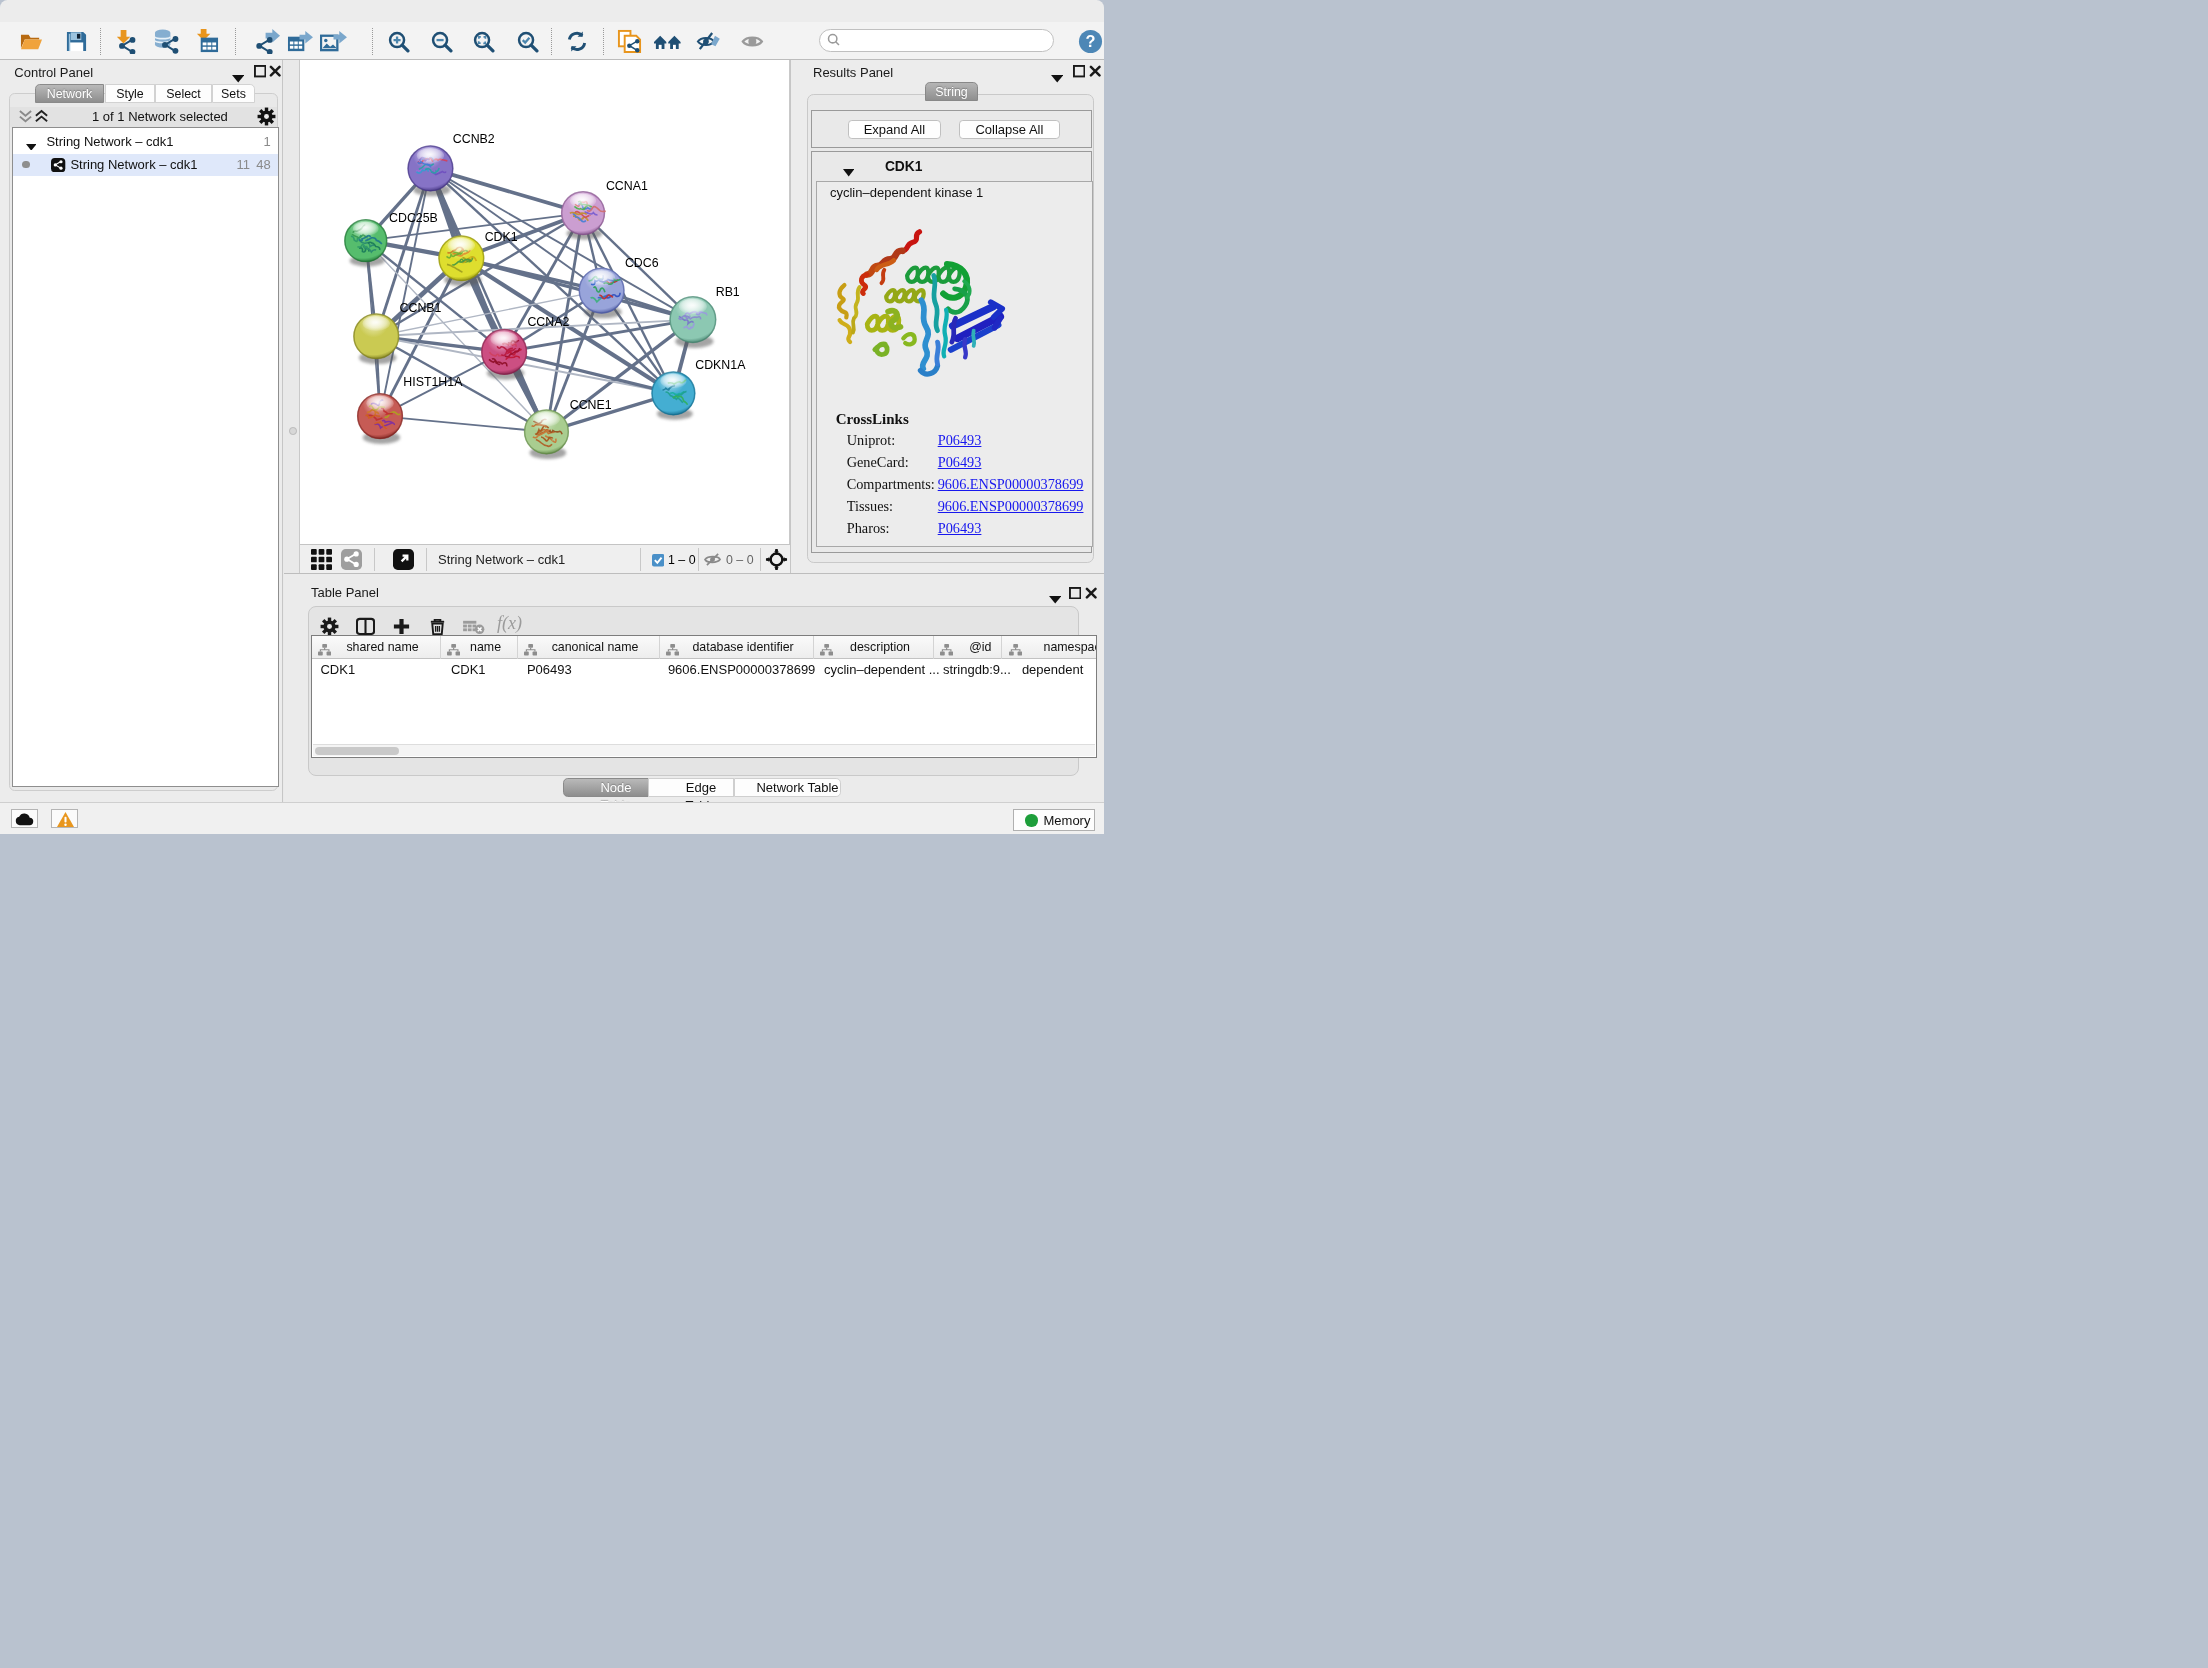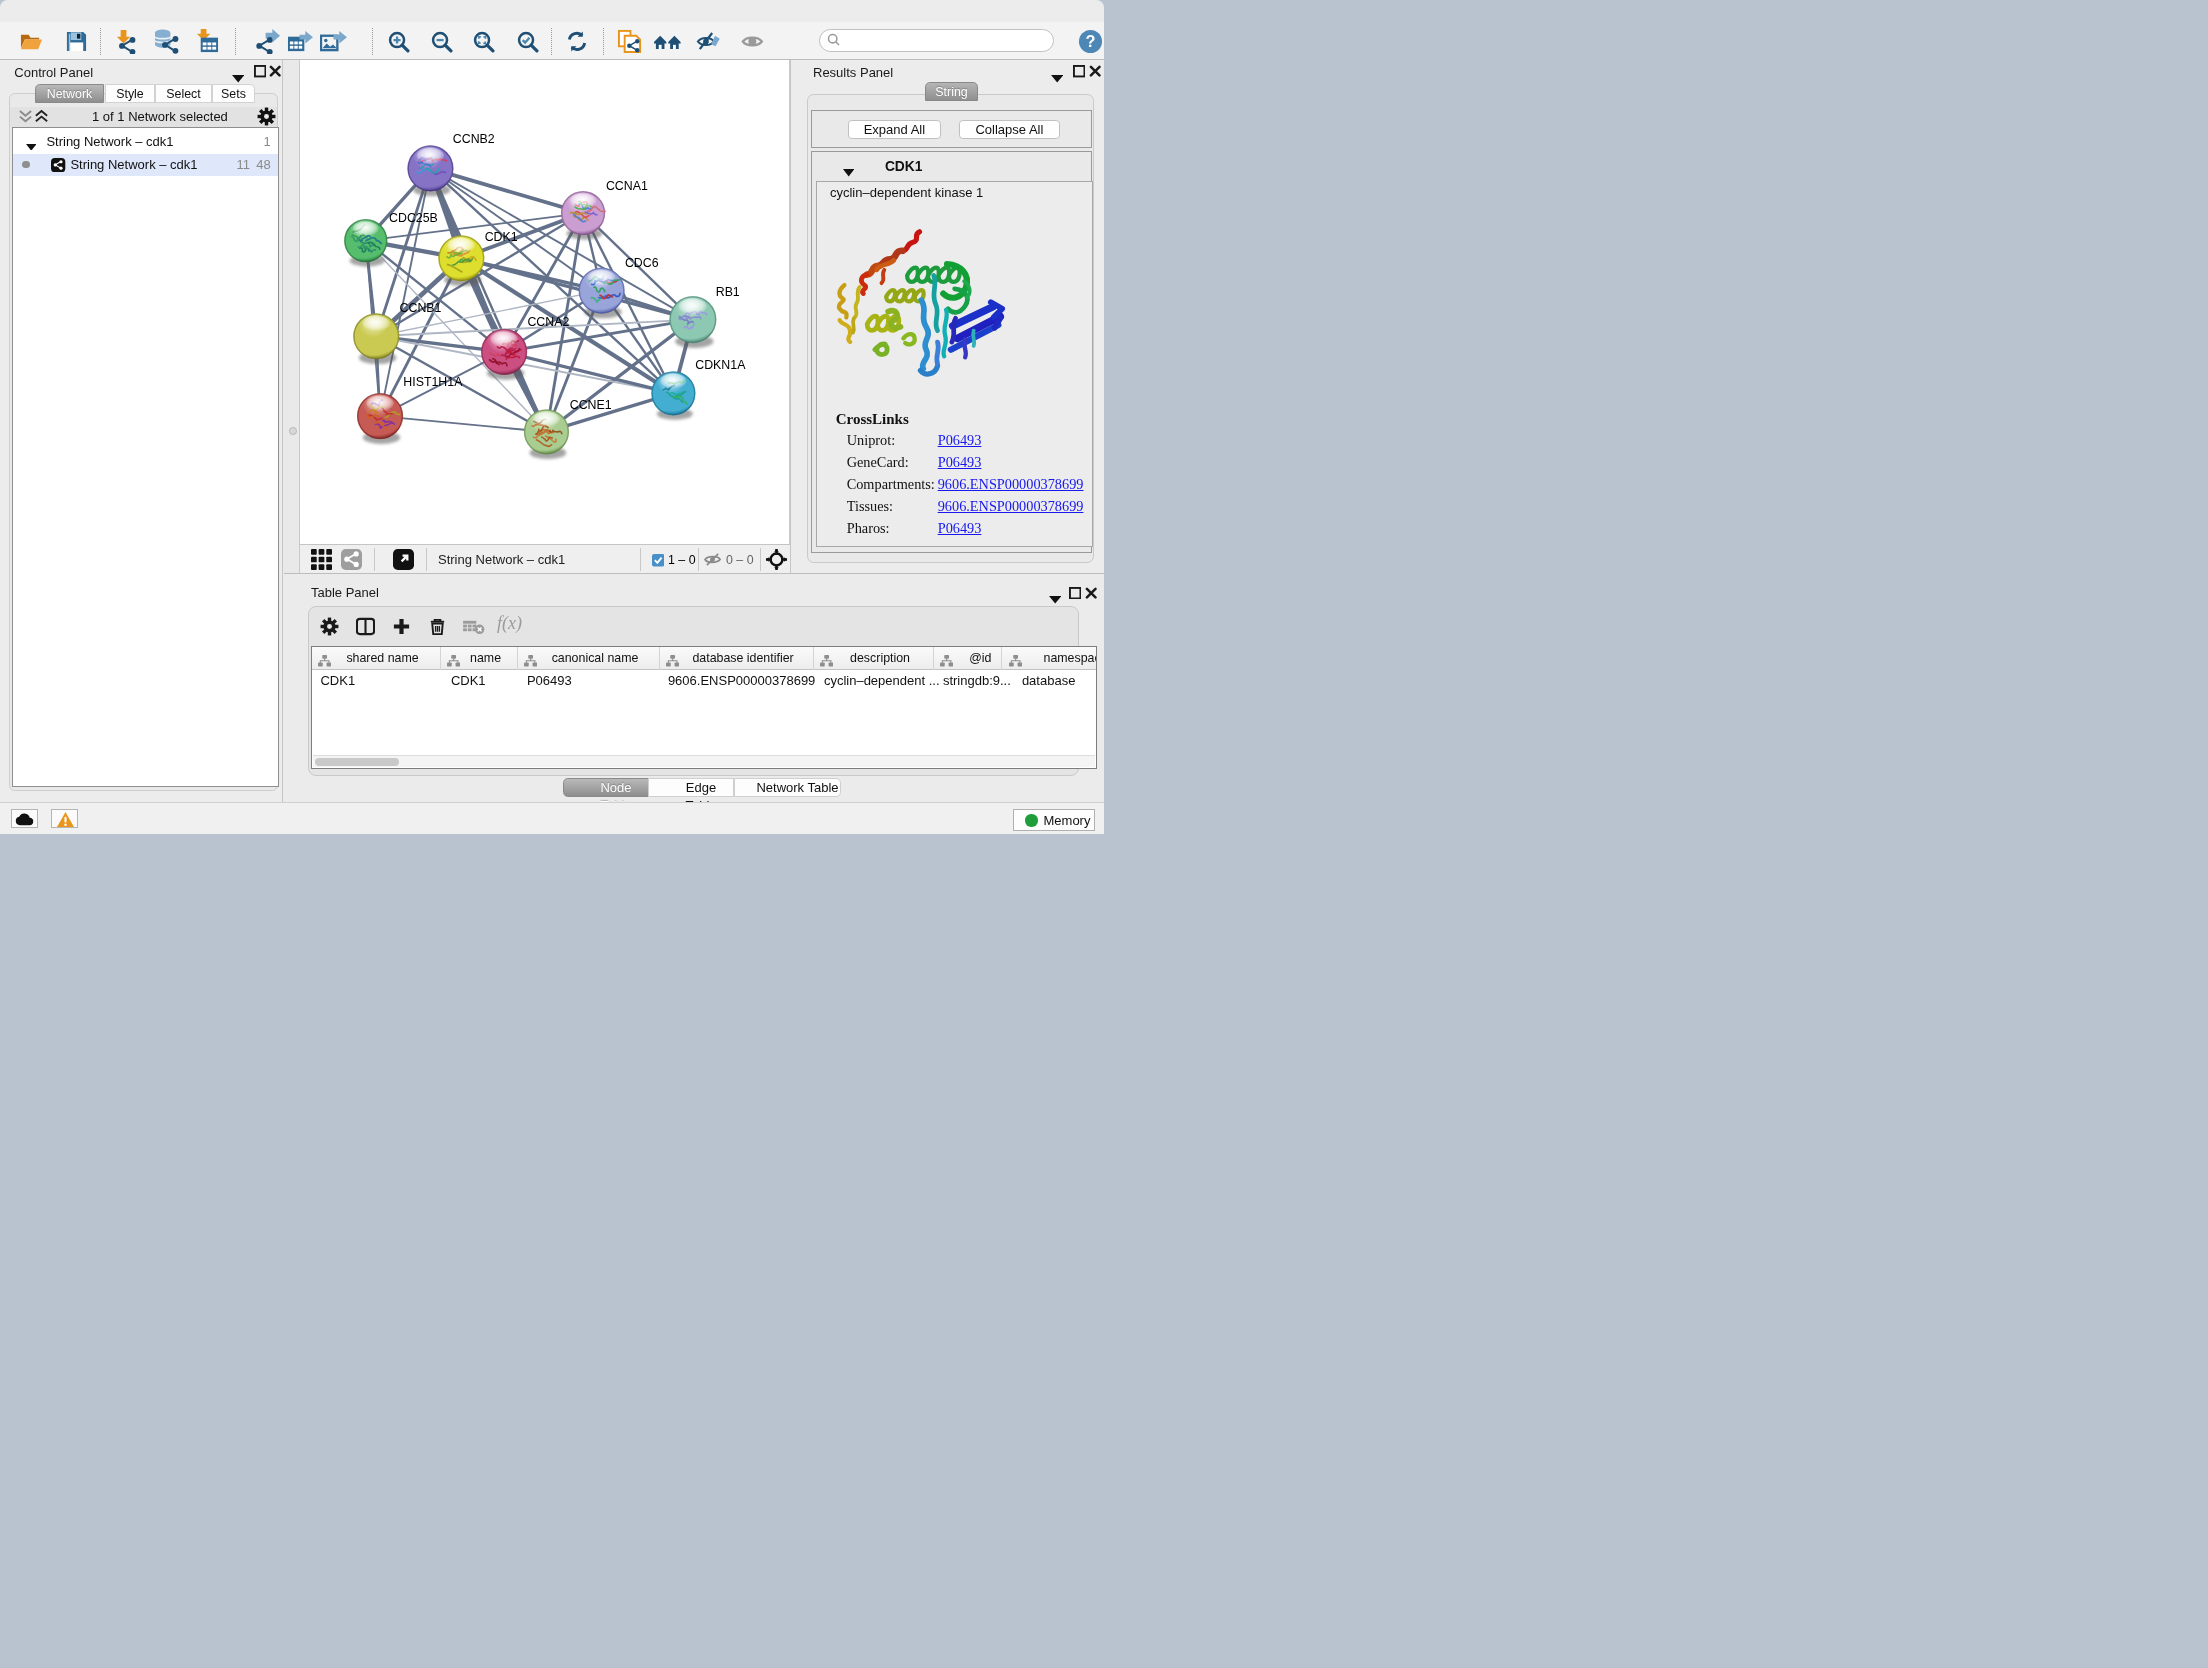--- a/index.html
+++ b/index.html
@@ -30,21 +30,21 @@
 #rp-tabbox{position:absolute;left:16px;top:34px;width:287px;height:469px;background:#e9e9e9;border:1px solid #c9c9c9;border-radius:6.7px;}
 #rp-btnbox{position:absolute;left:2.9px;top:15px;width:281px;height:38px;border:1px solid #9a9a9a;background:#e9e9e9;padding-left:35px;}
 .btn{position:absolute;top:8.6px;height:19px;background:#fefefe;border:1px solid #c0c0c0;border-radius:3.8px;font-size:13px;color:#111;text-align:center;line-height:18px;}
 #rp-cdkbox{position:absolute;left:2.9px;top:56px;width:281px;height:402px;border:1px solid #9a9a9a;background:#e9e9e9;}
 #rp-inner{position:absolute;left:3.8px;top:28.5px;width:277px;height:366px;border:1px solid #a8a8a8;background:#ececec;}
 .serif{font-family:"Liberation Serif",serif;}
 .xlink{color:#1717ee;text-decoration:underline;}
 #hdivider{position:absolute;left:284px;top:573px;width:820px;height:1px;background:#bdbdbd;}
 #tpanel{position:absolute;left:284px;top:574px;width:820px;height:228px;background:#ebebeb;}
 #tp-box{position:absolute;left:24px;top:32px;width:771px;height:170px;background:#e4e4e4;border:1px solid #c9c9c9;border-radius:8px;}
-#tp-table{position:absolute;left:1.9px;top:39px;width:786px;height:123px;background:#fff;border:1px solid #7d7d7d;overflow:hidden;}
+#tp-table{position:absolute;left:1.9px;top:28px;width:786px;height:123px;background:#fff;border:1px solid #7d7d7d;overflow:hidden;}
 #tp-header{position:absolute;left:0;top:0;width:785px;height:23px;background:linear-gradient(#fafafa,#ededed);border-bottom:1px solid #c2c2c2;}
 .th{position:absolute;top:0;height:23px;border-right:1px solid #d4d4d4;font-size:12.4px;color:#111;text-align:center;line-height:22px;}
 .td{position:absolute;top:26px;font-size:13px;color:#111;}
 #hsb{position:absolute;left:1px;top:108px;width:782px;height:12.4px;background:#f4f4f4;border-top:1px solid #ddd;}
 #hsbthumb{position:absolute;left:1.9px;top:1.9px;width:84px;height:8.6px;background:#c9c9c9;border-radius:4.8px;}
 .btab{position:absolute;top:204px;height:19px;background:#fdfdfd;border:1px solid #cfcfcf;font-size:13px;text-align:center;color:#111;line-height:18px;padding-left:20px;}
 #statusbar{position:absolute;left:0;top:802px;width:1104px;height:32px;background:#f0f0f0;border-top:1px solid #cfcfcf;}
 .sbox{position:absolute;top:6.2px;width:27px;height:19px;background:#fbfbfb;border:1px solid #b5b5b5;}
 #membtn{position:absolute;left:1013px;top:5.7px;width:82px;height:22px;background:#fdfdfd;border:1px solid #b0b0b0;font-size:13px;color:#111;}
 .knob{position:absolute;width:7.6px;height:7.6px;border-radius:50%;background:#d7d7d7;border:1px solid #b9b9b9;}
@@ -806,21 +806,21 @@
                     <path d="M7 4v2M2.5 8V6h9v2" stroke="#8d8d8d" stroke-width="1.2" fill="none"></path>
                   </g>
                 </svg></span><span style="margin-left:13.3px;">namespace</span></div>
           </div>
           <div class="td" style="left:8.6px;">CDK1</div>
           <div class="td" style="left:139px;">CDK1</div>
           <div class="td" style="left:215px;">P06493</div>
           <div class="td" style="left:356px;">9606.ENSP00000378699</div>
           <div class="td" style="left:512px;">cyclin–dependent ...</div>
           <div class="td" style="left:631px;">stringdb:9...</div>
-          <div class="td" style="left:710px;">database</div>
+          <div class="td" style="left:710px;">dependent</div>
           <div id="hsb">
             <div id="hsbthumb"></div>
           </div>
         </div>
       </div>
       <div class="btab" style="left:279px;width:86px;border-radius:4.8px 0 0 4.8px;top:204px;background:linear-gradient(#b9b9b9,#8e8e8e);color:#fff;border-color:#8a8a8a;text-shadow:0 -1px 1px rgba(0,0,0,0.25);">Node Table</div>
       <div class="btab" style="left:364px;width:86px;">Edge Table</div>
       <div class="btab" style="left:450px;width:107px;border-radius:0 4.8px 4.8px 0;">Network Table</div>
     </div>
     <div id="statusbar">

